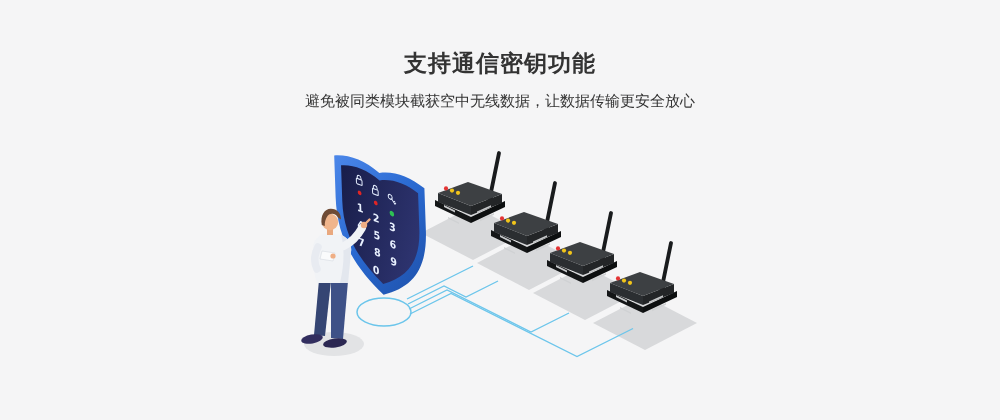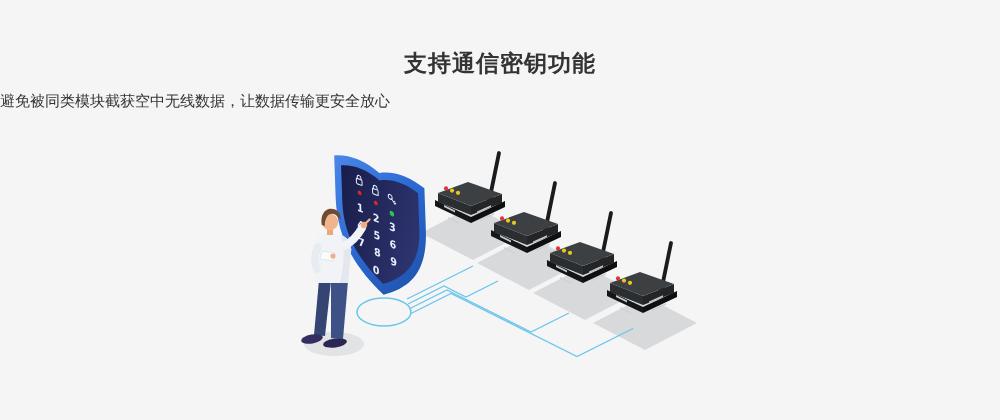--- a/index.html
+++ b/index.html
@@ -9,21 +9,21 @@
     background:#f5f5f6;
     font-family:"Liberation Sans","DejaVu Sans",sans-serif;
   }
   .hero-title{
     position:absolute;top:52px;left:0;width:1000px;
     text-align:center;font-size:23px;line-height:23px;
     font-weight:600;color:#333333;letter-spacing:1px;
   }
   .hero-subtitle{
     position:absolute;top:90px;left:0;width:1000px;
-    font-size:15px;line-height:21px;
+    text-align:center;font-size:15px;line-height:21px;
     font-weight:400;color:#333333;
   }
   svg.scene{position:absolute;top:0;left:0;}
   .kp-digit{
     font-family:"DejaVu Sans","Liberation Sans",sans-serif;
     font-size:10px;font-weight:bold;fill:#e9f1ff;
     text-anchor:middle;
   }
 </style>
 </head>

